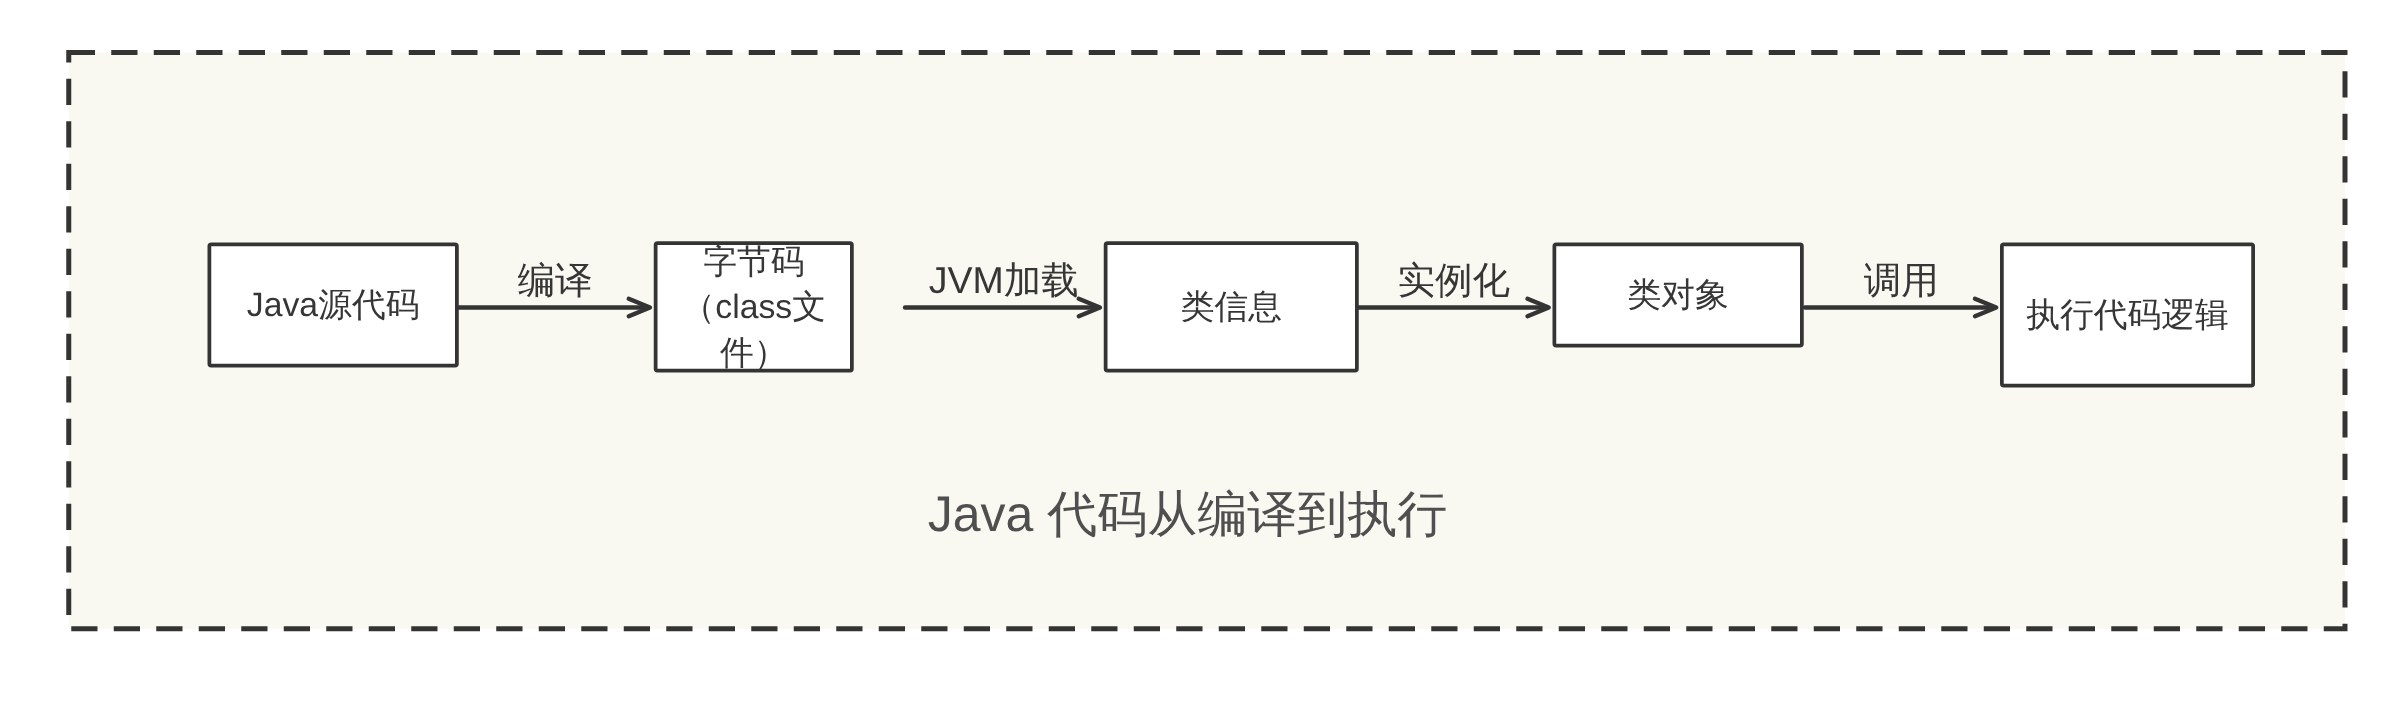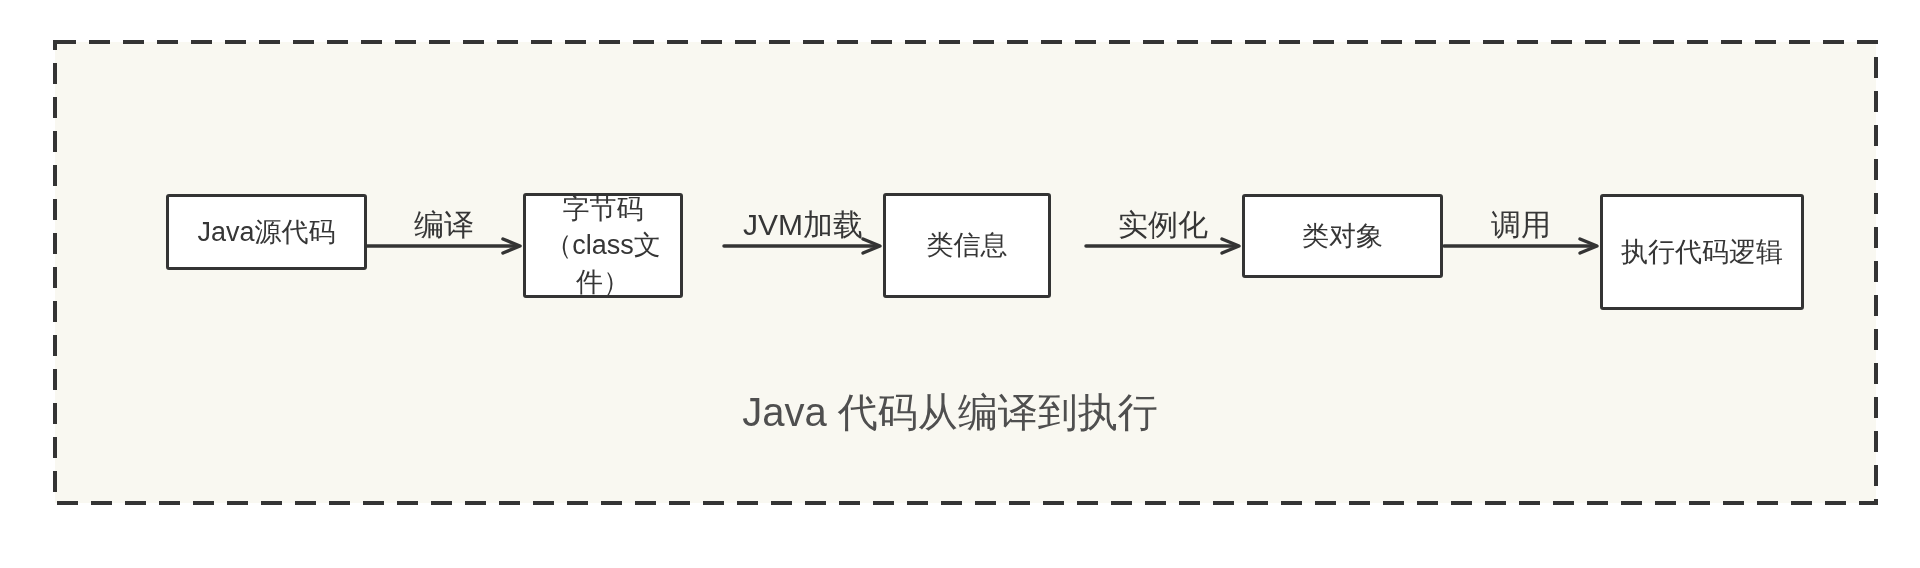--- a/index.html
+++ b/index.html
@@ -92,26 +92,26 @@
     <g class="arrow">
       <line x1="1086" y1="246" x2="1236" y2="246"></line>
       <polyline points="1222,239 1239,246 1222,253"></polyline>
     </g>
     <g class="arrow">
       <line x1="1444" y1="246" x2="1594" y2="246"></line>
       <polyline points="1580,239 1597,246 1580,253"></polyline>
     </g>
   </svg>
 
-  <div class="node" style="left:166px; top:194px; width:201px; height:76px">Java源代码</div>
+  <div class="node" style="left:166px; top:194px; width:201px; height:100px">Java源代码</div>
 
   <div class="node" style="left:523px; top:193px; width:160px; height:105px">字节码
 （class文件）</div>
 
-  <div class="node" style="left:883px; top:193px; width:168px; height:105px">类信息</div>
+  <div class="node" style="left:883px; top:193px; width:204px; height:105px">类信息</div>
 
   <div class="node" style="left:1242px; top:194px; width:201px; height:84px">类对象</div>
 
   <div class="node" style="left:1600px; top:194px; width:204px; height:116px">执行代码逻辑</div>
 
   <div class="edge-label" style="left:444px">编译</div>
 
   <div class="edge-label" style="left:803px">JVM加载</div>
 
   <div class="edge-label" style="left:1163px">实例化</div>

